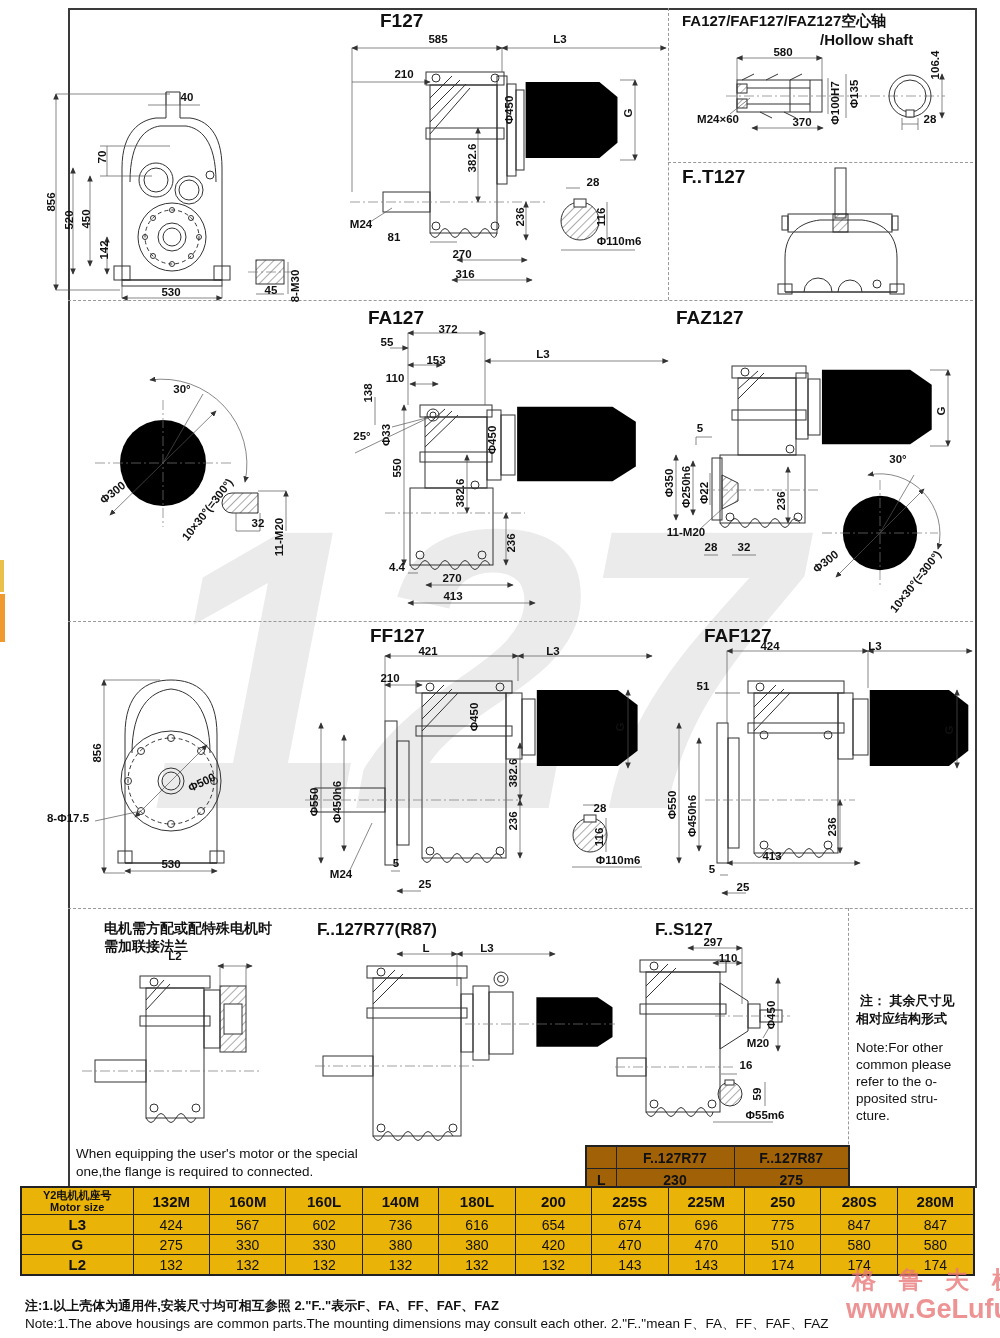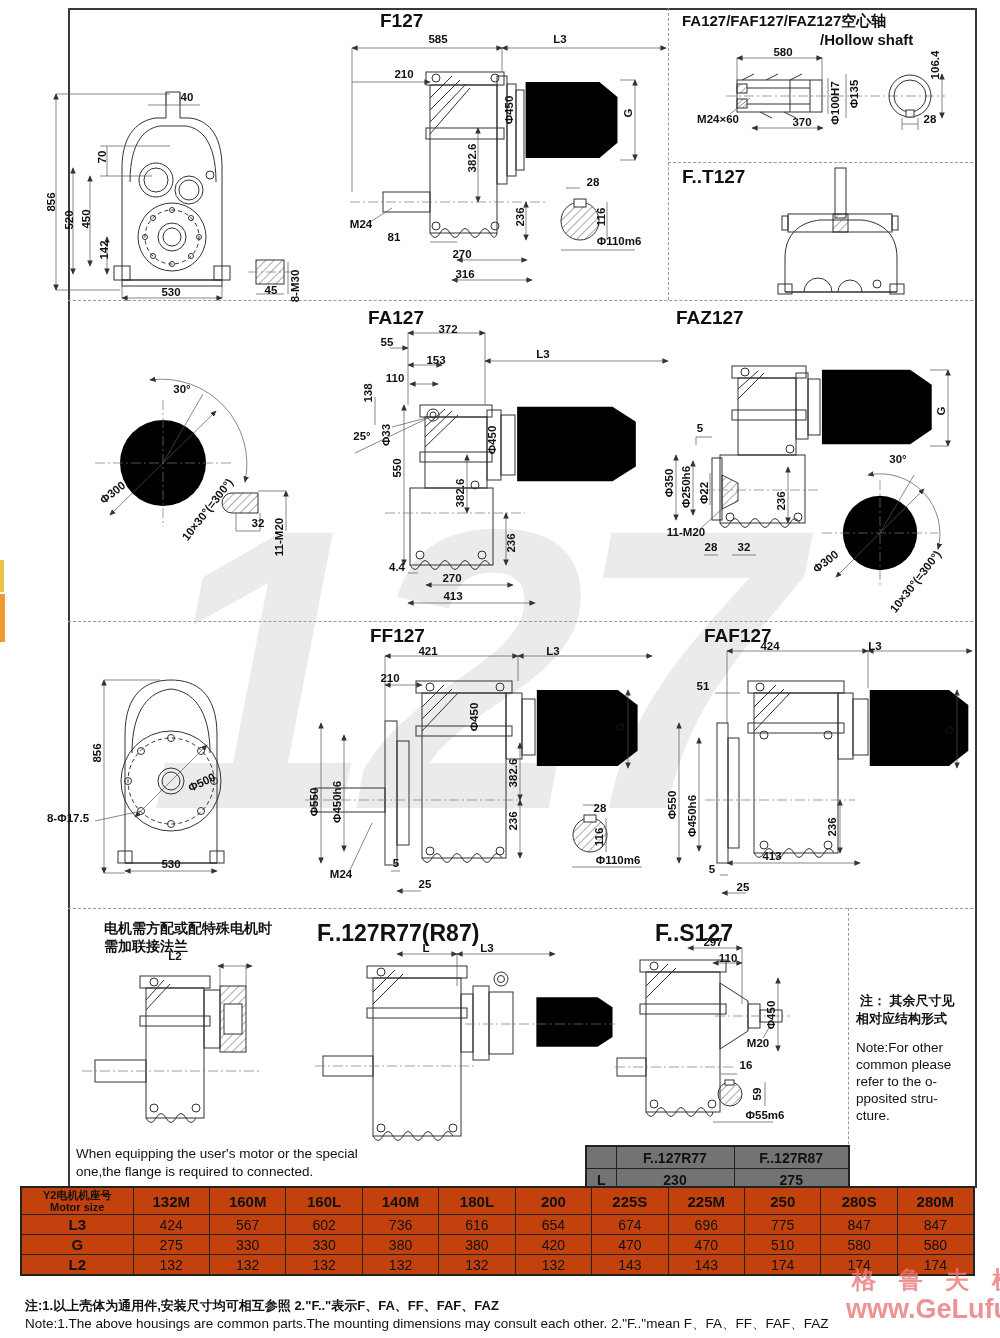--- a/index.html
+++ b/index.html
@@ -17,37 +17,37 @@
   .draw .dl{stroke:#555;stroke-width:.7}
   .draw .dsh{stroke-dasharray:4 3}
   .dim{position:absolute;font-size:11.5px;font-weight:bold;white-space:nowrap;z-index:4;
        transform:translate(-50%,-50%);line-height:1}
   .dim.v{transform:translate(-50%,-50%) rotate(-90deg)}
   .dim.d38{transform:translate(-50%,-50%) rotate(-38deg)}
   .dim.d52{transform:translate(-50%,-50%) rotate(-52deg)}
   .dim.d25{transform:translate(-50%,-50%) rotate(-25deg)}
   .ptitle{position:absolute;font-weight:bold;font-size:19px;white-space:nowrap;z-index:4}
   .ptitle.m{font-size:15px}
-  .ptitle.s{font-size:23px}
+  .ptitle.s{font-size:17px}
   .cntext{position:absolute;font-weight:bold;font-size:14px;white-space:nowrap;z-index:4}
   .entext{position:absolute;font-size:13.5px;white-space:nowrap;z-index:4}
   .watermark{position:absolute;left:150px;top:470px;font-size:400px;font-weight:bold;
              font-style:italic;color:#ebebeb;z-index:0;line-height:1;letter-spacing:-10px}
   .brand{position:absolute;z-index:10;color:rgba(232,120,120,.8);font-weight:bold;white-space:nowrap}
   .accent{position:absolute;left:0;z-index:5}
   table{border-collapse:collapse;table-layout:fixed}
-  #spec-table-wrap{position:absolute;left:20px;top:1186px;z-index:6;background:#c2410c}
+  #spec-table-wrap{position:absolute;left:20px;top:1186px;z-index:6;background:#eab308}
   #spec-table{width:953px;border:2px solid #222}
   #spec-table td{border:1px solid #222;text-align:center;vertical-align:middle;padding:0;overflow:hidden}
   #spec-table td.sz{font-weight:bold;font-size:15px;height:26px}
   #spec-table td.pw{font-size:14px;height:26px;border-bottom:2px solid #222}
   #spec-table td.lb{font-weight:bold;font-size:15px;height:19px}
   #spec-table td.vl{font-size:14px;height:19px}
   #spec-table .h2{font-size:11px;font-weight:bold;line-height:1.1}
-  #l-table-wrap{position:absolute;left:585px;top:1145px;z-index:6;background:#737373}
+  #l-table-wrap{position:absolute;left:585px;top:1145px;z-index:6;background:#a16207}
   #l-table{width:263px;border:2px solid #222}
   #l-table td{border:1px solid #222;text-align:center;font-size:14px;font-weight:bold;height:19px}
 </style>
 </head>
 <body>
 
 <svg width="0" height="0" style="position:absolute">
   <defs>
     <pattern id="hat" width="6" height="6" patternTransform="rotate(45)" patternUnits="userSpaceOnUse">
       <line x1="0" y1="0" x2="0" y2="6" stroke="#555" stroke-width="1"></line>

